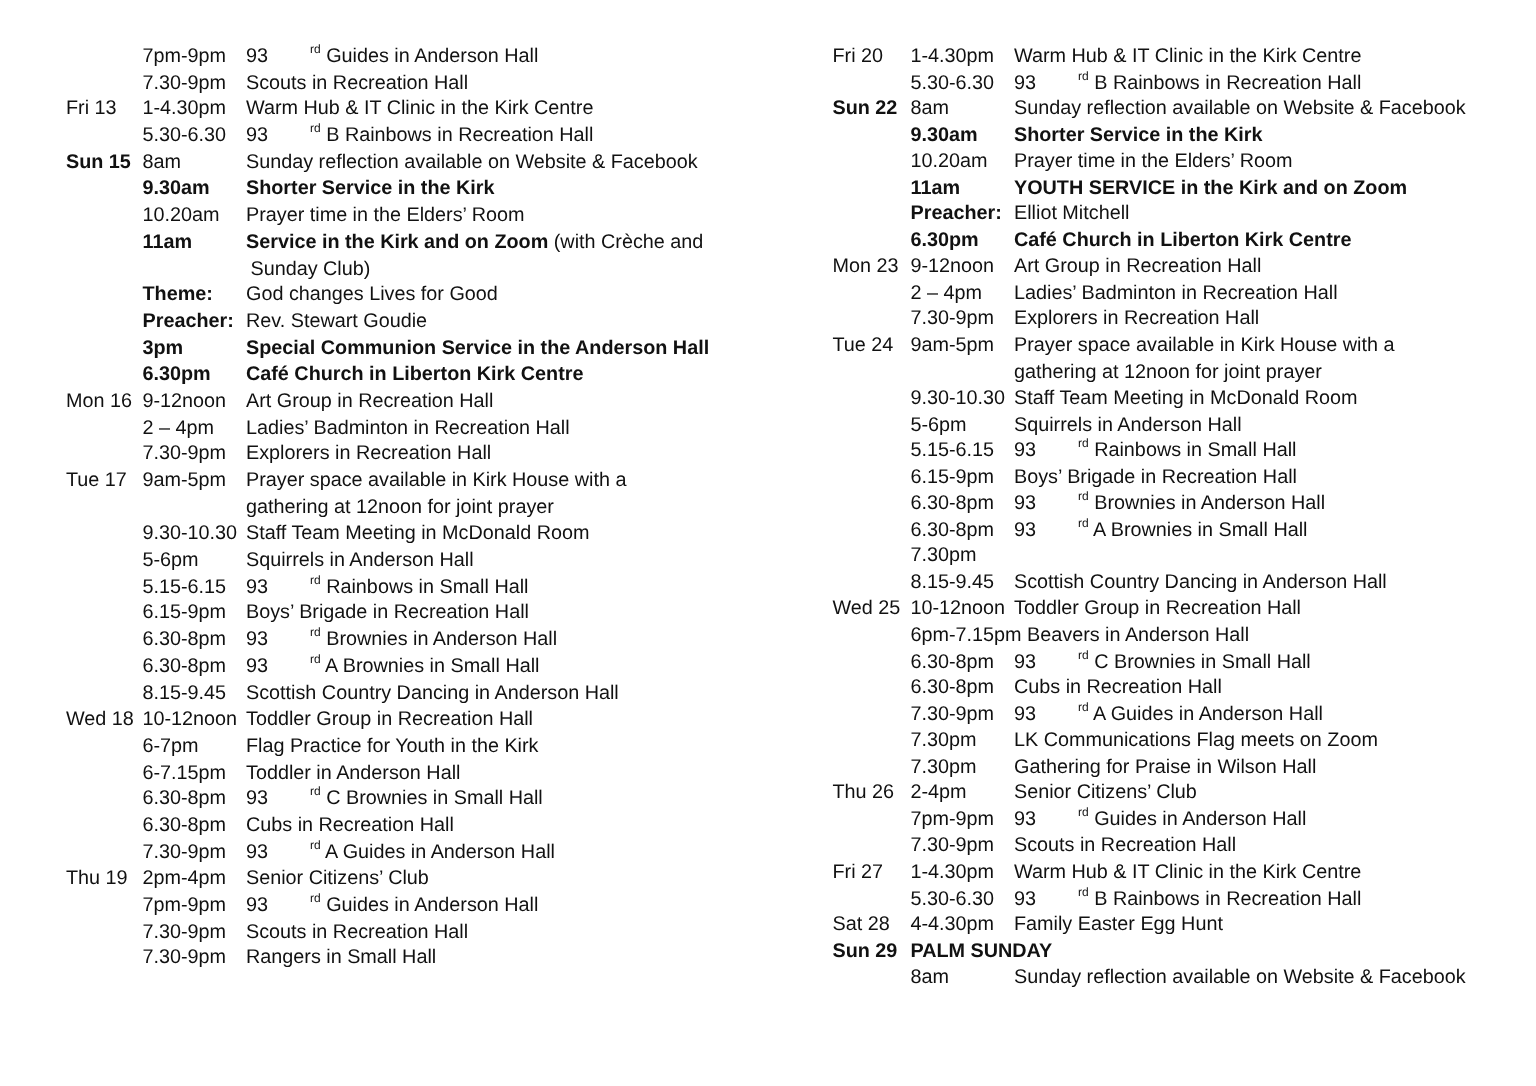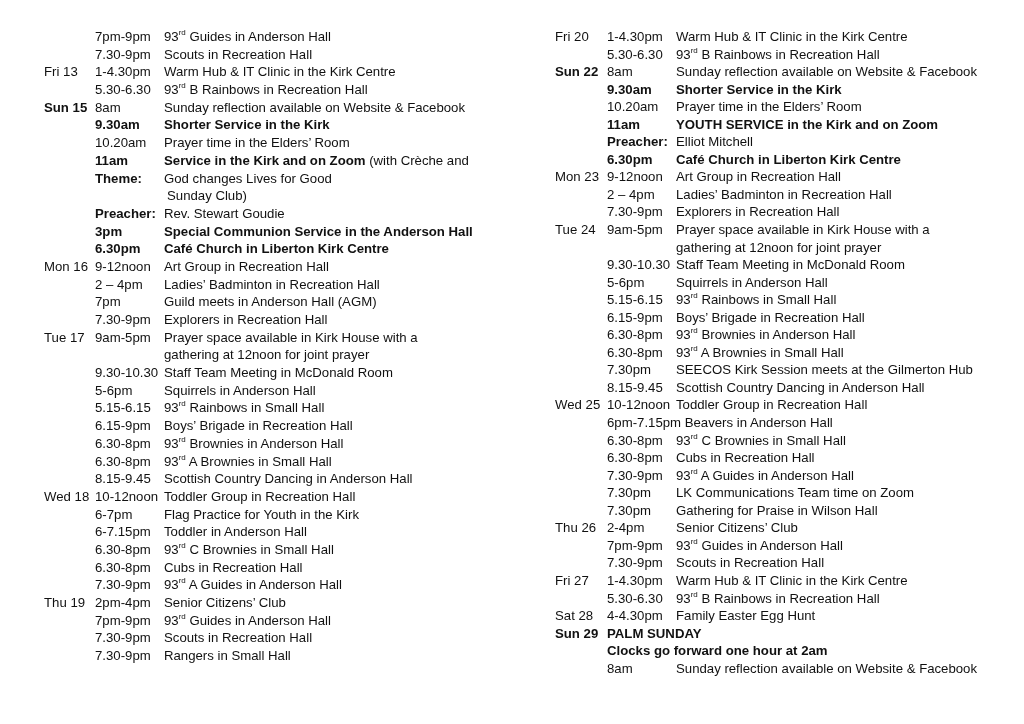--- a/index.html
+++ b/index.html
@@ -10,21 +10,21 @@
   .col.right { left:555px; width:440px; }
   .row { position:relative; height:17.7px; line-height:17.7px; font-size:13.2px; white-space:nowrap; }
   .col.right .row { height:17.55px; line-height:17.55px; }
   .day { position:absolute; left:0;text-align:center; }
   .time { position:absolute; left:51px; }
   .desc { position:absolute; left:120px; }
   .col.right .time { left:52px; }
   .col.right .desc { left:121px; }
   .b { font-weight:bold; }
   .i { }
-  sup { font-size:8px; line-height:0; vertical-align:6px; }
+  sup { font-size:8px; line-height:0; vertical-align:6px;margin-left:28px; }
   .indent { padding-left:3px; }
   .span-time { position:absolute; left:51px; }
   .col.right .span-time { left:52px; }
 </style>
 </head>
 <body>
 
 <div class="col left" id="col-left">
     <div class="row">
       <span class="time">7pm-9pm</span>
@@ -54,25 +54,25 @@
     </div>
     <div class="row">
       <span class="time">10.20am</span>
       <span class="desc"><span>Prayer time in the Elders’ Room</span></span>
     </div>
     <div class="row">
       <span class="time b">11am</span>
       <span class="desc"><span class="b">Service in the Kirk and on Zoom</span><span> (with Crèche and</span></span>
     </div>
     <div class="row">
+      <span class="desc indent"><span>Sunday Club)</span></span>
+    </div>
+    <div class="row">
       <span class="time b">Theme:</span>
       <span class="desc"><span>God changes Lives for Good</span></span>
-    </div>
-    <div class="row">
-      <span class="desc indent"><span>Sunday Club)</span></span>
     </div>
     <div class="row">
       <span class="time b">Preacher:</span>
       <span class="desc"><span>Rev. Stewart Goudie</span></span>
     </div>
     <div class="row">
       <span class="time b">3pm</span>
       <span class="desc"><span class="b">Special Communion Service in the Anderson Hall</span></span>
     </div>
     <div class="row">
@@ -82,24 +82,20 @@
     <div class="row">
       <span class="day">Mon 16</span>
       <span class="time">9-12noon</span>
       <span class="desc"><span>Art Group in Recreation Hall</span></span>
     </div>
     <div class="row">
       <span class="time">2 – 4pm</span>
       <span class="desc"><span>Ladies’ Badminton in Recreation Hall</span></span>
     </div>
     <div class="row">
-      <span class="time">7pm</span>
-      <span class="desc"><span>Guild meets in Anderson Hall (AGM)</span></span>
-    </div>
-    <div class="row">
       <span class="time">7.30-9pm</span>
       <span class="desc"><span>Explorers in Recreation Hall</span></span>
     </div>
     <div class="row">
       <span class="day">Tue 17</span>
       <span class="time">9am-5pm</span>
       <span class="desc"><span class="i">Prayer space</span><span> available in Kirk House with a</span></span>
     </div>
     <div class="row">
       <span class="desc"><span>gathering at 12noon for joint prayer</span></span>
@@ -250,21 +246,20 @@
     <div class="row">
       <span class="time">6.30-8pm</span>
       <span class="desc"><span>93</span><sup>rd</sup><span> Brownies in Anderson Hall</span></span>
     </div>
     <div class="row">
       <span class="time">6.30-8pm</span>
       <span class="desc"><span>93</span><sup>rd</sup><span> A Brownies in Small Hall</span></span>
     </div>
     <div class="row">
       <span class="time">7.30pm</span>
-      <span class="desc"><span>SEECOS Kirk Session meets at the Gilmerton Hub</span></span>
     </div>
     <div class="row">
       <span class="time">8.15-9.45</span>
       <span class="desc"><span>Scottish Country Dancing in Anderson Hall</span></span>
     </div>
     <div class="row">
       <span class="day">Wed 25</span>
       <span class="time">10-12noon</span>
       <span class="desc"><span>Toddler Group in Recreation Hall</span></span>
     </div>
@@ -278,21 +273,21 @@
     <div class="row">
       <span class="time">6.30-8pm</span>
       <span class="desc"><span>Cubs in Recreation Hall</span></span>
     </div>
     <div class="row">
       <span class="time">7.30-9pm</span>
       <span class="desc"><span>93</span><sup>rd</sup><span> A Guides in Anderson Hall</span></span>
     </div>
     <div class="row">
       <span class="time">7.30pm</span>
-      <span class="desc"><span>LK Communications Team time on Zoom</span></span>
+      <span class="desc"><span>LK Communications Flag meets on Zoom</span></span>
     </div>
     <div class="row">
       <span class="time">7.30pm</span>
       <span class="desc"><span class="i">Gathering for Praise</span><span> in Wilson Hall</span></span>
     </div>
     <div class="row">
       <span class="day">Thu 26</span>
       <span class="time">2-4pm</span>
       <span class="desc"><span class="i">Senior Citizens’ Club</span></span>
     </div>
@@ -316,19 +311,16 @@
     <div class="row">
       <span class="day">Sat 28</span>
       <span class="time">4-4.30pm</span>
       <span class="desc"><span>Family Easter Egg Hunt</span></span>
     </div>
     <div class="row">
       <span class="day b">Sun 29</span>
       <span class="span-time b">PALM SUNDAY</span>
     </div>
     <div class="row">
-      <span class="span-time b">Clocks go forward one hour at 2am</span>
-    </div>
-    <div class="row">
       <span class="time">8am</span>
       <span class="desc"><span>Sunday reflection available on Website &amp; Facebook</span></span>
     </div>
   </div>
 
 </body></html>

